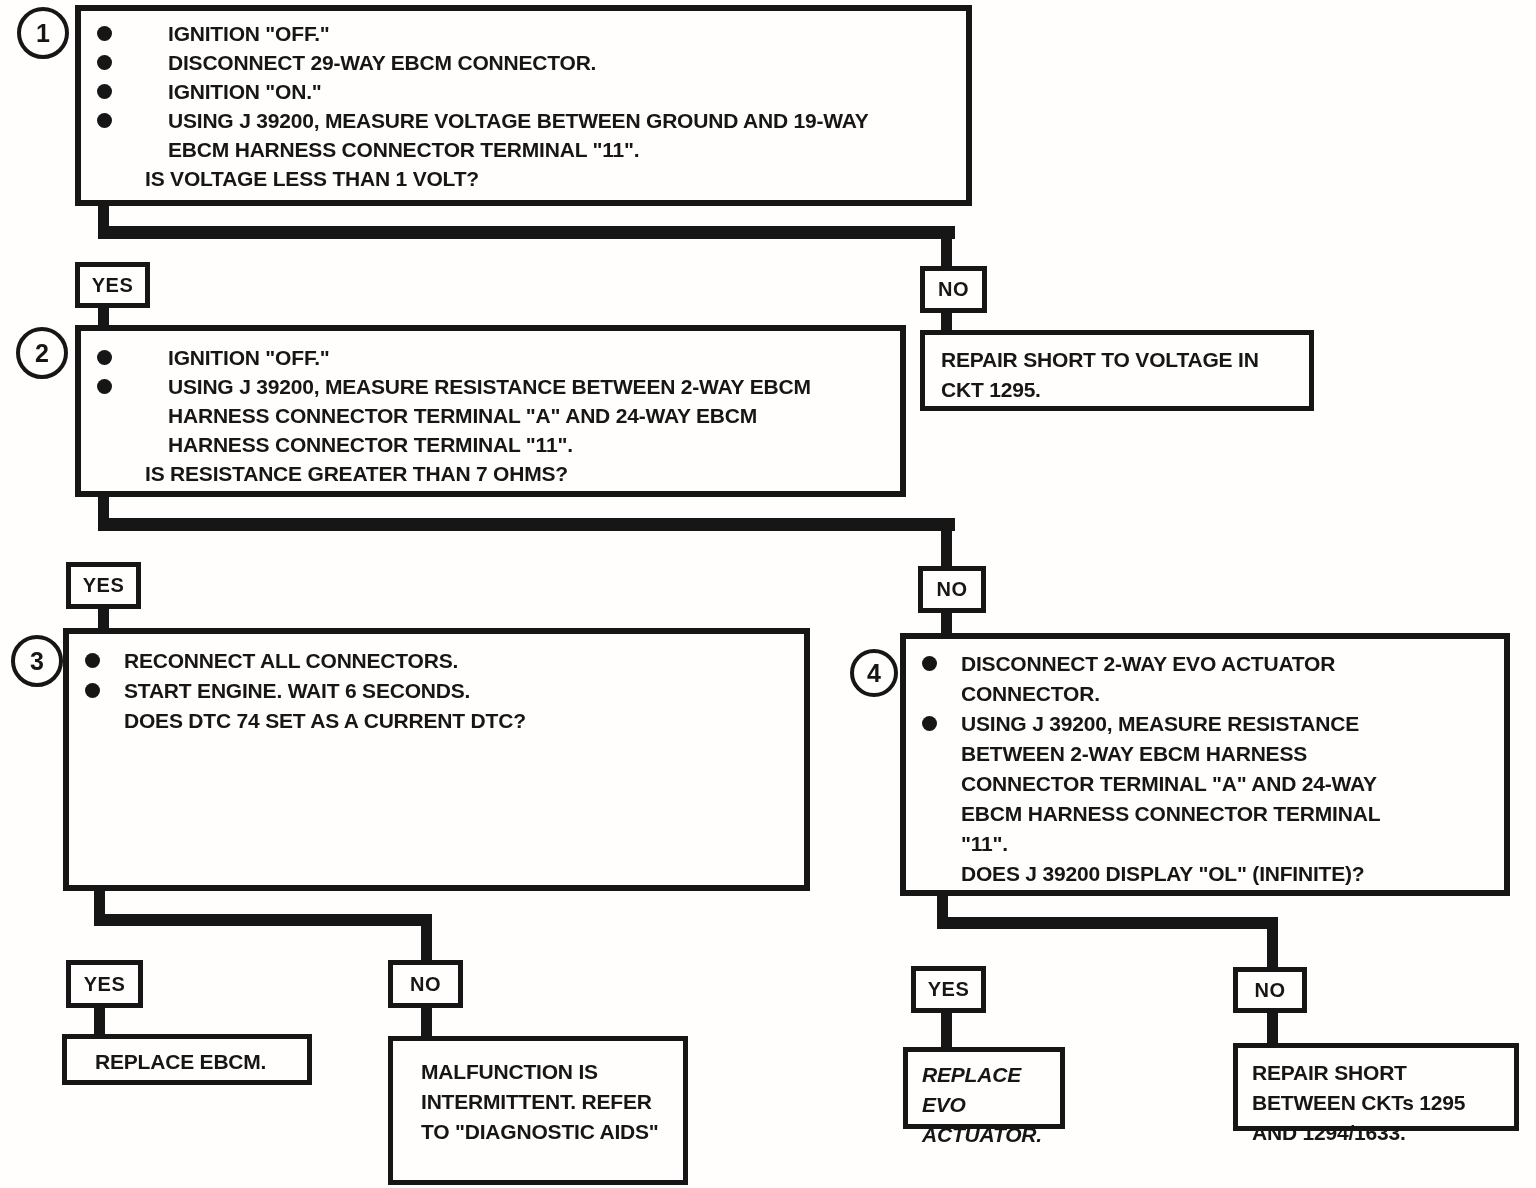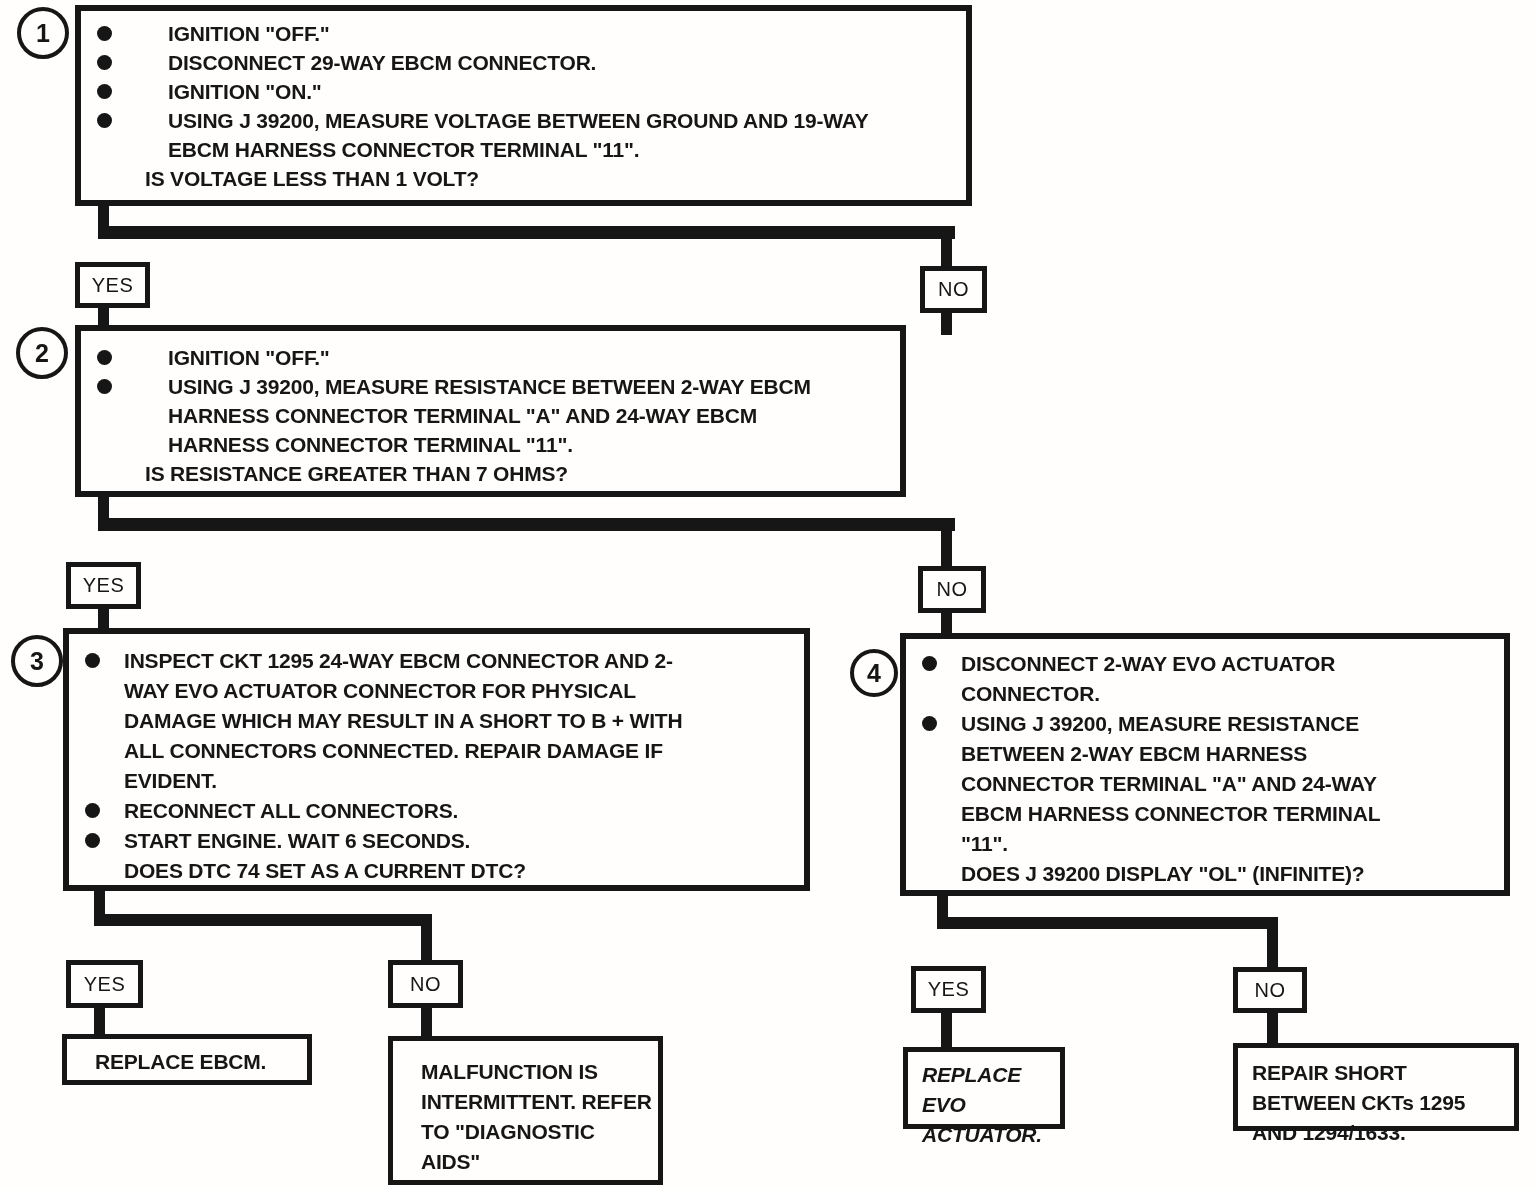--- a/index.html
+++ b/index.html
@@ -51,21 +51,21 @@
     display: flex; align-items: center; justify-content: center;
     font-weight: bold; font-size: 25px;
     z-index: 3;
   }
   
   .lbl {
     position: absolute;
     border: 5px solid #161616;
     background: #fffefc;
     display: flex; align-items: center; justify-content: center;
-    font-weight: normal; font-size: 20px;
+    font-weight: bold; font-size: 20px;
     letter-spacing: 0.5px;
     z-index: 2;
   }
   
   .term {
     position: absolute;
     border: 5px solid #161616;
     background: #fffefc;
     font-weight: bold;
     font-size: 21px;
@@ -145,40 +145,34 @@
     </div>
     <div class="row">
       <span class="dot"></span>
       <span class="txt">USING J 39200, MEASURE RESISTANCE BETWEEN 2-WAY EBCM
 HARNESS CONNECTOR TERMINAL "A" AND 24-WAY EBCM
 HARNESS CONNECTOR TERMINAL "11".</span>
     </div>
     <div class="txt q">IS RESISTANCE GREATER THAN 7 OHMS?</div>
   </div>
 
+  <div class="term" style="left:920px; top:330px; width:394px; height:81px; padding:10px 0 0 16px;">REPAIR SHORT TO VOLTAGE IN
+CKT 1295.</div>
 
   <div class="lbl" style="left:66px; top:562px; width:75px; height:47px;">
     <span>YES</span>
   </div>
   <div class="lbl" style="left:918px; top:566px; width:68px; height:47px;">
     <span>NO</span>
   </div>
 
   <div class="circ" style="left:11px; top:635px;">
     <span>3</span>
   </div>
   <div class="dbox g34" style="left:63px; top:628px; width:747px; height:263px; padding-top:12px;">
-    <div class="row">
-      <span class="dot"></span>
-      <span class="txt">INSPECT CKT 1295 24-WAY EBCM CONNECTOR AND 2-
-WAY EVO ACTUATOR CONNECTOR FOR PHYSICAL
-DAMAGE WHICH MAY RESULT IN A SHORT TO B + WITH
-ALL CONNECTORS CONNECTED.  REPAIR DAMAGE IF
-EVIDENT.</span>
-    </div>
     <div class="row">
       <span class="dot"></span>
       <span class="txt">RECONNECT ALL CONNECTORS.</span>
     </div>
     <div class="row">
       <span class="dot"></span>
       <span class="txt">START ENGINE.  WAIT 6 SECONDS.</span>
     </div>
     <div class="txt q">DOES DTC 74 SET AS A CURRENT DTC?</div>
   </div>
@@ -205,21 +199,21 @@
 
   <div class="lbl" style="left:66px; top:960px; width:77px; height:48px;">
     <span>YES</span>
   </div>
   <div class="lbl" style="left:388px; top:960px; width:75px; height:48px;">
     <span>NO</span>
   </div>
 
   <div class="term" style="left:62px; top:1034px; width:250px; height:51px; padding:8px 0 0 28px;">REPLACE EBCM.</div>
 
-  <div class="term" style="left:388px; top:1036px; width:275px; height:149px; padding:16px 0 0 28px;">MALFUNCTION IS
+  <div class="term" style="left:388px; top:1036px; width:300px; height:149px; padding:16px 0 0 28px;">MALFUNCTION IS
 INTERMITTENT.  REFER
 TO "DIAGNOSTIC AIDS"</div>
 
   <div class="lbl" style="left:911px; top:966px; width:75px; height:47px;">
     <span>YES</span>
   </div>
   <div class="lbl" style="left:1233px; top:967px; width:74px; height:46px;">
     <span>NO</span>
   </div>
 

